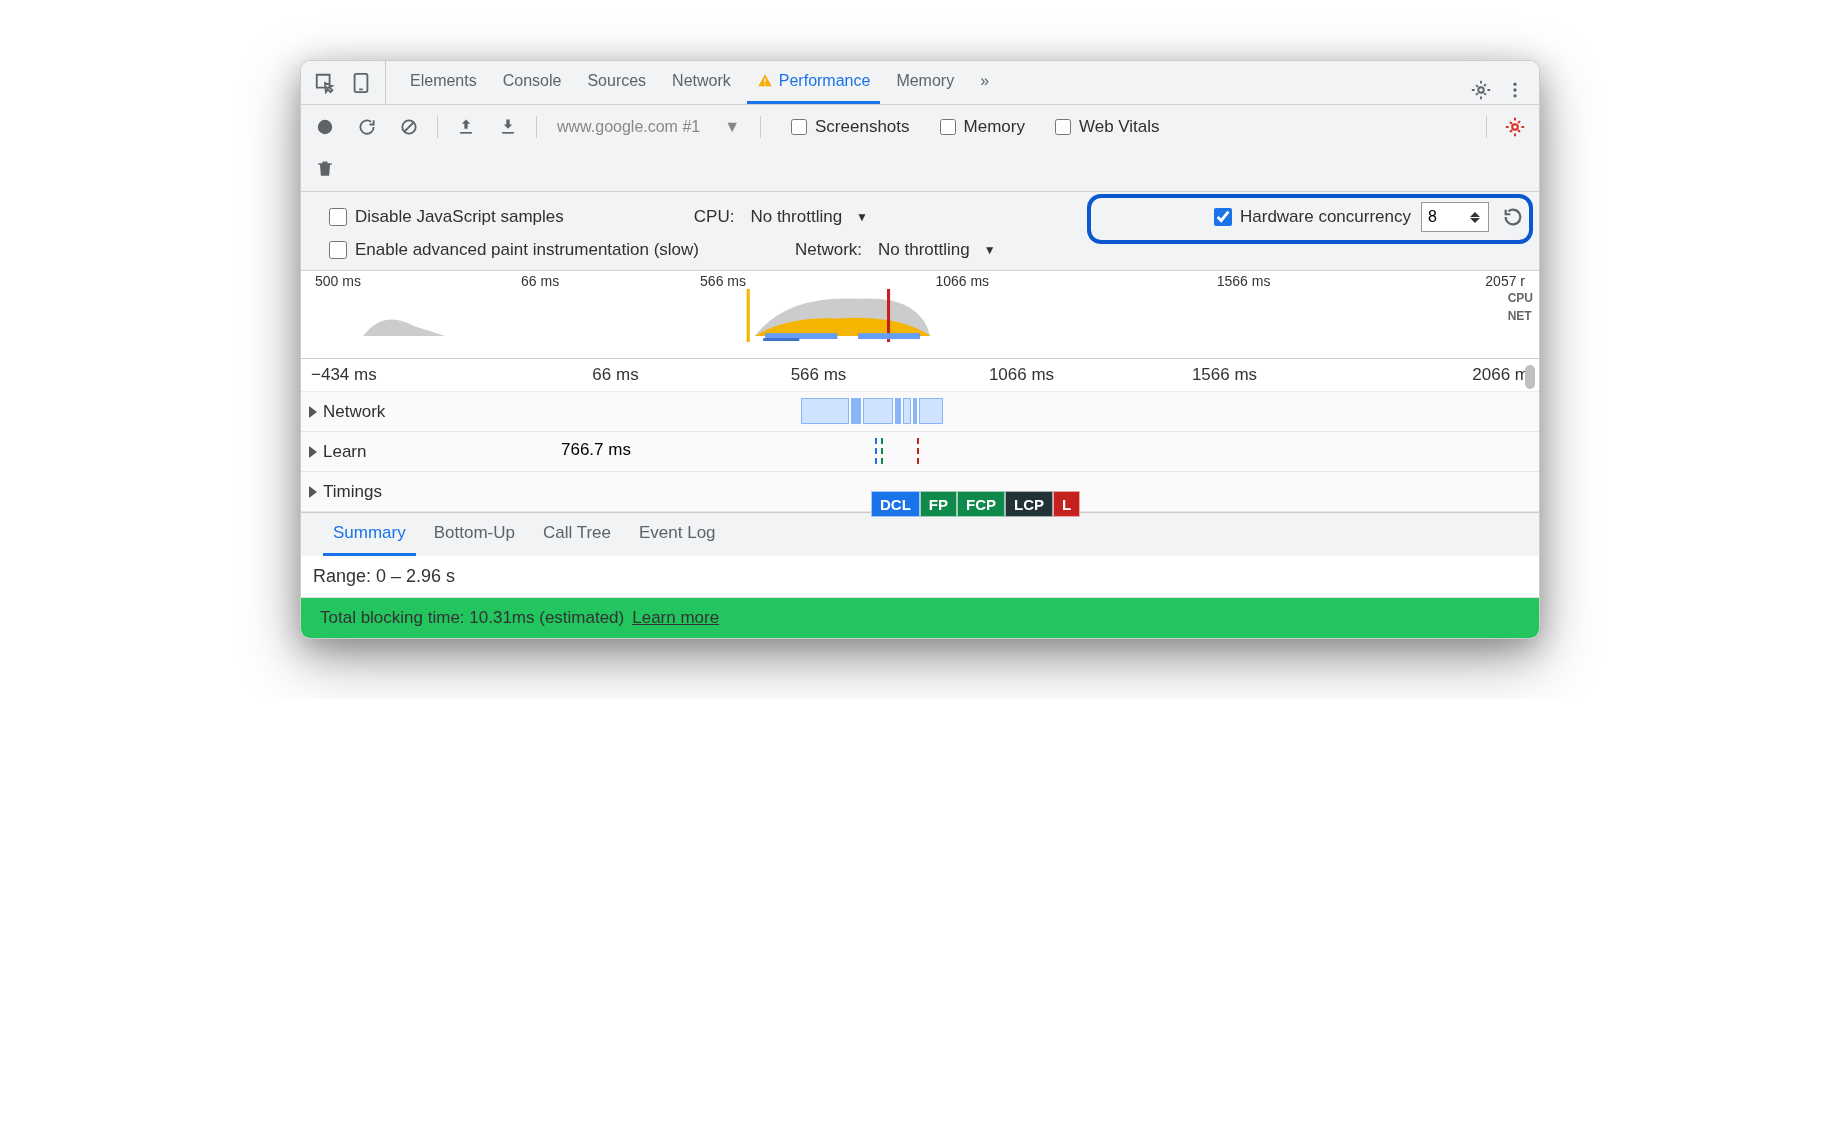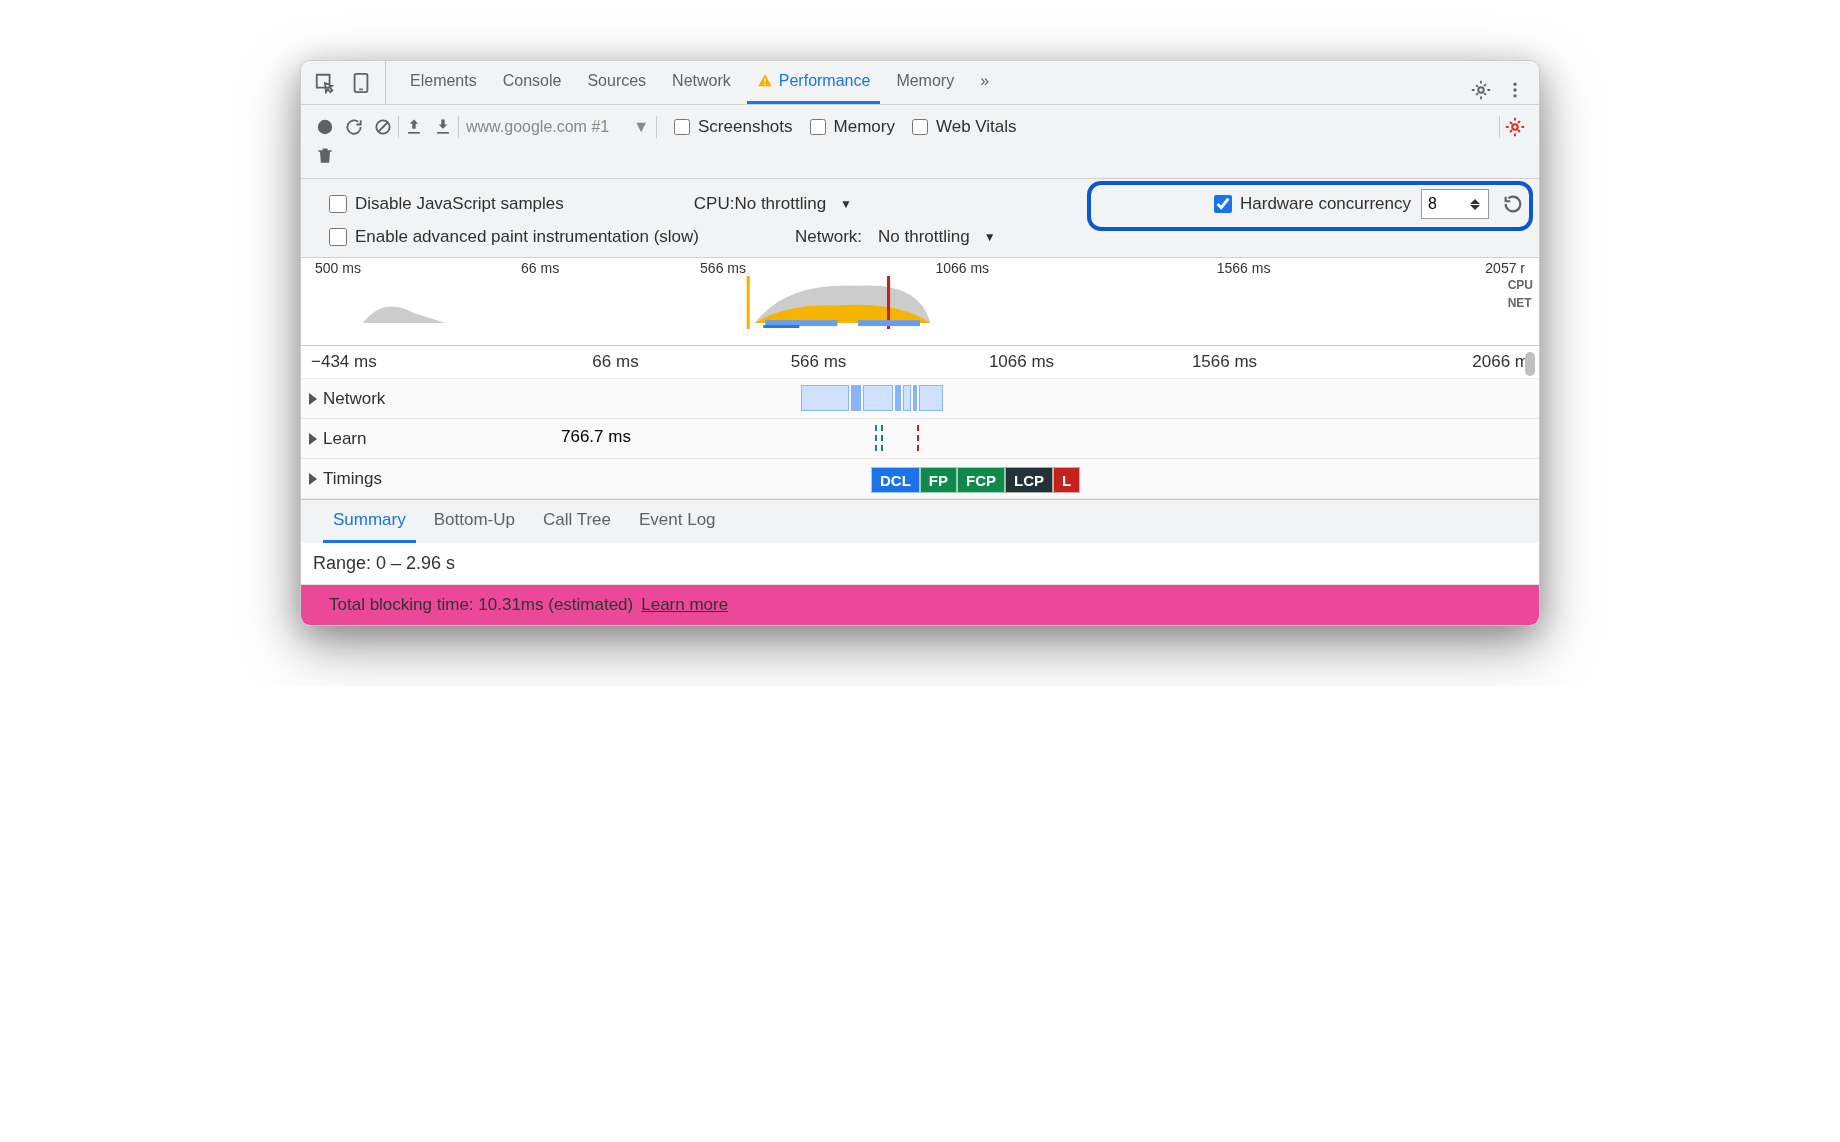--- a/index.html
+++ b/index.html
@@ -50,21 +50,21 @@
 .tab { padding: 0 10px; color: #5f6368; font-size: 16px; height: 100%; display: flex; align-items: center; gap: 6px; cursor: pointer; border-bottom: 3px solid transparent; }
 .tab.active { color: #1a73e8; border-bottom-color: #1a73e8; }
 .tabbar-right { margin-left: auto; display: flex; gap: 6px; align-items: center; }
 .warn-icon { width: 16px; height: 16px; }
 .warn-tri { fill: #f9ab00; }
 .toolbar {
   background: #f1f3f4;
   padding: 8px 10px;
   display: flex;
   align-items: center;
-  gap: 1px;
+  gap: 14px;
   flex-wrap: wrap;
   border-bottom: 1px solid #d0d0d0;
   justify-content: center;
 }
 .toolbar-row2 { display: flex; width: 100%; }
 .vrule { width: 1px; height: 22px; background: #ccc; }
 .sel { color: #5f6368; font-size: 16px; display: flex; align-items: center; gap: 24px; padding: 2px 6px; }
 .chk { display: flex; align-items: center; gap: 8px; font-size: 17px; color: #303030; padding-left: 16px; }
 .chk input { width: 18px; height: 18px; accent-color: #1a73e8; }
 .chk-sm input { width: 16px; height: 16px; }
@@ -119,21 +119,21 @@
 .flame-ticks span { flex: 1; }
 .track { display: flex; align-items: center; border-bottom: 1px solid #e6e6e6; background: #fafafa; position: relative; height: 40px; }
 .track-label { width: 120px; padding-left: 8px; display: flex; align-items: center; gap: 6px; font-size: 17px; color: #303030; z-index: 2; }
 .track-label .tri { width: 0; height: 0; border-top: 6px solid transparent; border-bottom: 6px solid transparent; border-left: 8px solid #555; }
 .track-body { flex: 1; position: relative; height: 100%; }
 .timing-badge { display: inline-flex; align-items: center; justify-content: center; height: 26px; padding: 0 8px; color: #fff; font-size: 15px; font-weight: 600; border: 1px solid rgba(255,255,255,0.6); }
 .detail-tabs { background: #f1f3f4; border-top: 1px solid #ccc; display: flex; padding: 0 22px; gap: 8px; }
 .dtab { padding: 10px 10px; color: #5f6368; font-size: 17px; cursor: pointer; border-bottom: 3px solid transparent; }
 .dtab.active { color: #1a73e8; border-bottom-color: #1a73e8; }
 .range-line { background: #fff; padding: 10px 12px; border-bottom: 1px solid #e0e0e0; font-size: 18px; color: #333; }
-.tbt-line { background: #ec4899; padding: 10px 28px; font-size: 17px; color: #333; display: flex; gap: 8px; align-items: center; }
+.tbt-line { background: #22c55e; padding: 10px 19px; font-size: 17px; color: #333; display: flex; gap: 8px; align-items: center; }
 .tbt-line .lm { text-decoration: underline; cursor: pointer; }
 .scroll-thumb { position: absolute; right: 4px; width: 10px; border-radius: 5px; background: #c0c0c0; }
 svg { display: block; }
 </style>
 </head>
 <body>
 
 <div class="window">
 
 
@@ -258,21 +258,21 @@
           </svg>
       </div>
     </div>
   </div>
 
   <div class="settings-row">
     <label class="chk">
       <input type="checkbox" style="">
       <span>Disable JavaScript samples</span>
     </label>
-    <div style="margin-left:100px; display:flex; align-items:center">
+    <div style="margin-left:100px; display:flex; gap:16px; align-items:center">
       <span class="lbl">CPU:</span>
       <div class="select-like">
         <span>No throttling</span>
         <span style="font-size:12px">▼</span>
       </div>
     </div>
     <div class="hc-group">
       <label class="chk">
         <input type="checkbox" checked="" style="">
         <span>Hardware concurrency</span>
@@ -379,21 +379,21 @@
         <div style="position:absolute;left:496px;top:6px;height:26px;width:3px;border-left:2px dashed #c5221f"></div>
       </div>
     </div>
 
     <div class="track">
       <div class="track-label">
           <span class="tri"></span>
           <span>Timings</span>
         </div>
       <div class="track-body">
-        <div style="position:absolute;left:450px;top:8px;display:flex">
+        <div style="position:absolute;left:450px;top:19px;display:flex">
           <span class="timing-badge" style="background:#1a73e8">DCL</span>
           <span class="timing-badge" style="background:#0f8a4b">FP</span>
           <span class="timing-badge" style="background:#0f8a4b">FCP</span>
           <span class="timing-badge" style="background:#213336">LCP</span>
           <span class="timing-badge" style="background:#c5221f">L</span>
         </div>
       </div>
     </div>
   </div>
 

